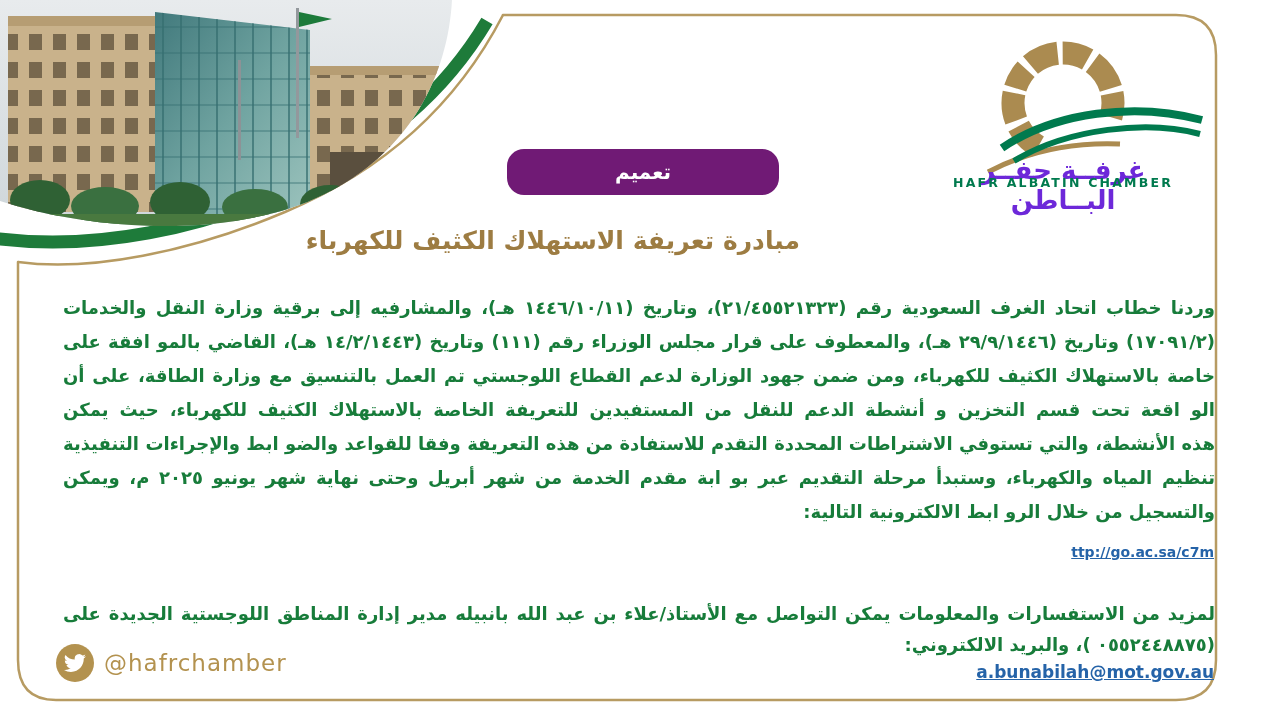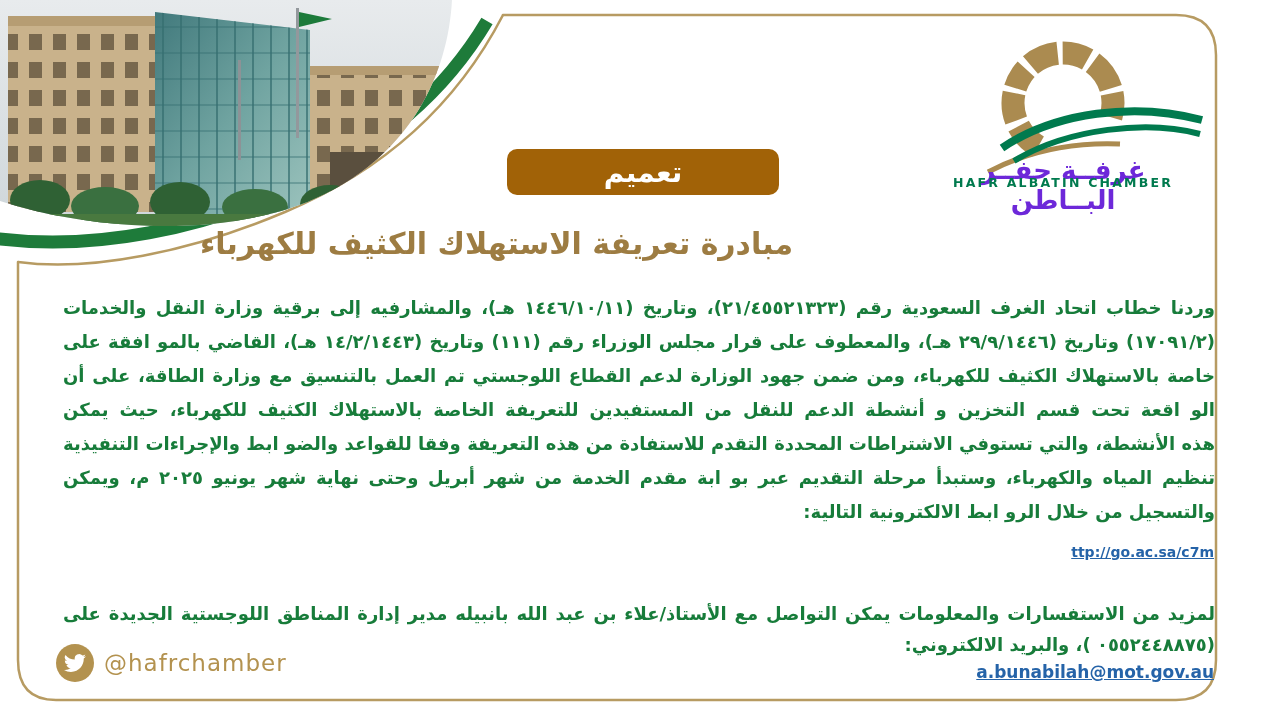--- a/index.html
+++ b/index.html
@@ -2,24 +2,24 @@
 <html lang="ar"><head>
 <meta charset="utf-8">
 <style>
   html,body{margin:0;padding:0;background:#fff;}
   .page{position:relative;width:1280px;height:720px;background:#ffffff;overflow:hidden;
         font-family:"DejaVu Sans",sans-serif;}
   .decor{position:absolute;inset:0;z-index:0;pointer-events:none;}
   .content{position:absolute;inset:0;z-index:1;}
 
   .banner{position:absolute;left:507px;top:149px;width:272px;height:46px;
-          background:#a16207;border-radius:10px;display:flex;align-items:center;justify-content:center;
-          color:#ffffff;font-size:28px;font-weight:bold;}
-  .doc-title{position:absolute;left:200px;top:226px;width:600px;text-align:left;
-          color:#9d7c42;font-size:30px;font-weight:bold;direction:rtl;}
+          background:#701a75;border-radius:17px;display:flex;align-items:center;justify-content:center;
+          color:#ffffff;font-size:20px;font-weight:bold;}
+  .doc-title{position:absolute;left:200px;top:226px;width:600px;text-align:right;
+          color:#9d7c42;font-size:25px;font-weight:bold;direction:rtl;}
 
   .body-block{position:absolute;left:63px;top:291px;width:1152px;direction:rtl;}
   .body-line{height:34px;line-height:34px;font-size:18px;font-weight:bold;color:#177c3a;
           overflow:hidden;white-space:nowrap;}
   .jline{text-align:justify;text-align-last:justify;white-space:normal;}
   .rline{text-align:right;}
 
   .links-block{position:absolute;right:66px;top:537px;text-align:right;}
   .link-item{display:block;font-size:14px;font-weight:bold;color:#2563a8;
           text-decoration:underline;line-height:30px;cursor:pointer;font-family:"DejaVu Sans",sans-serif;}

